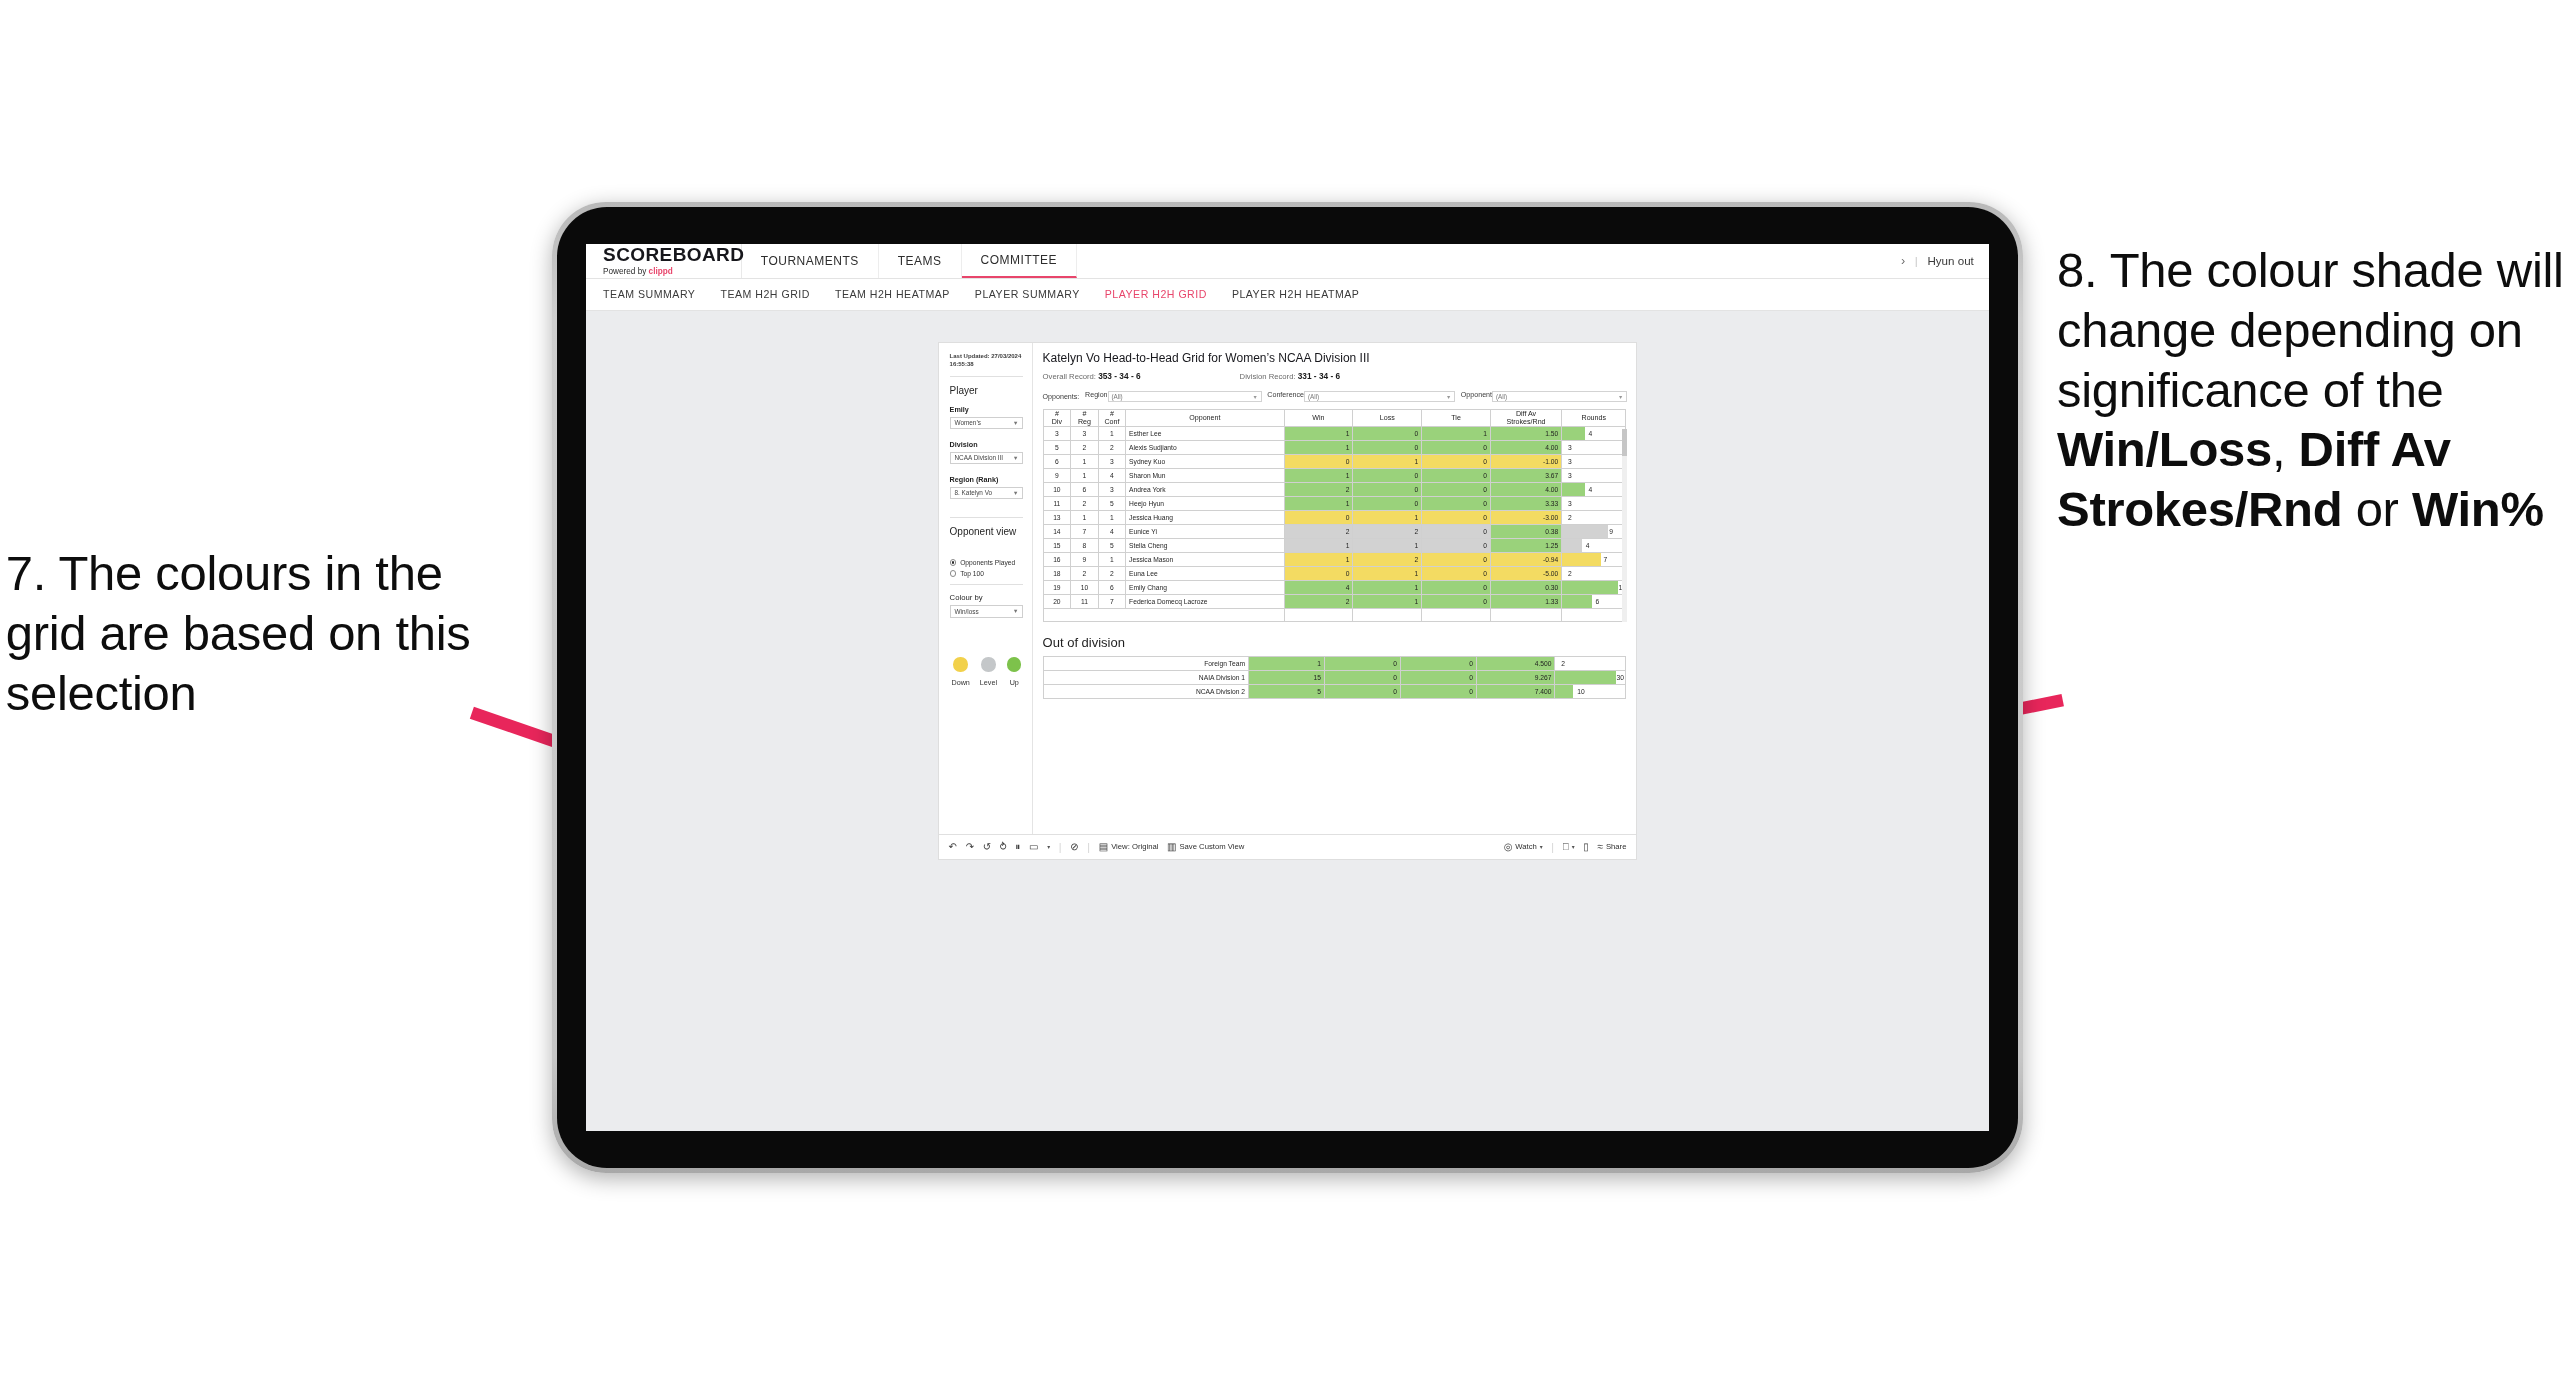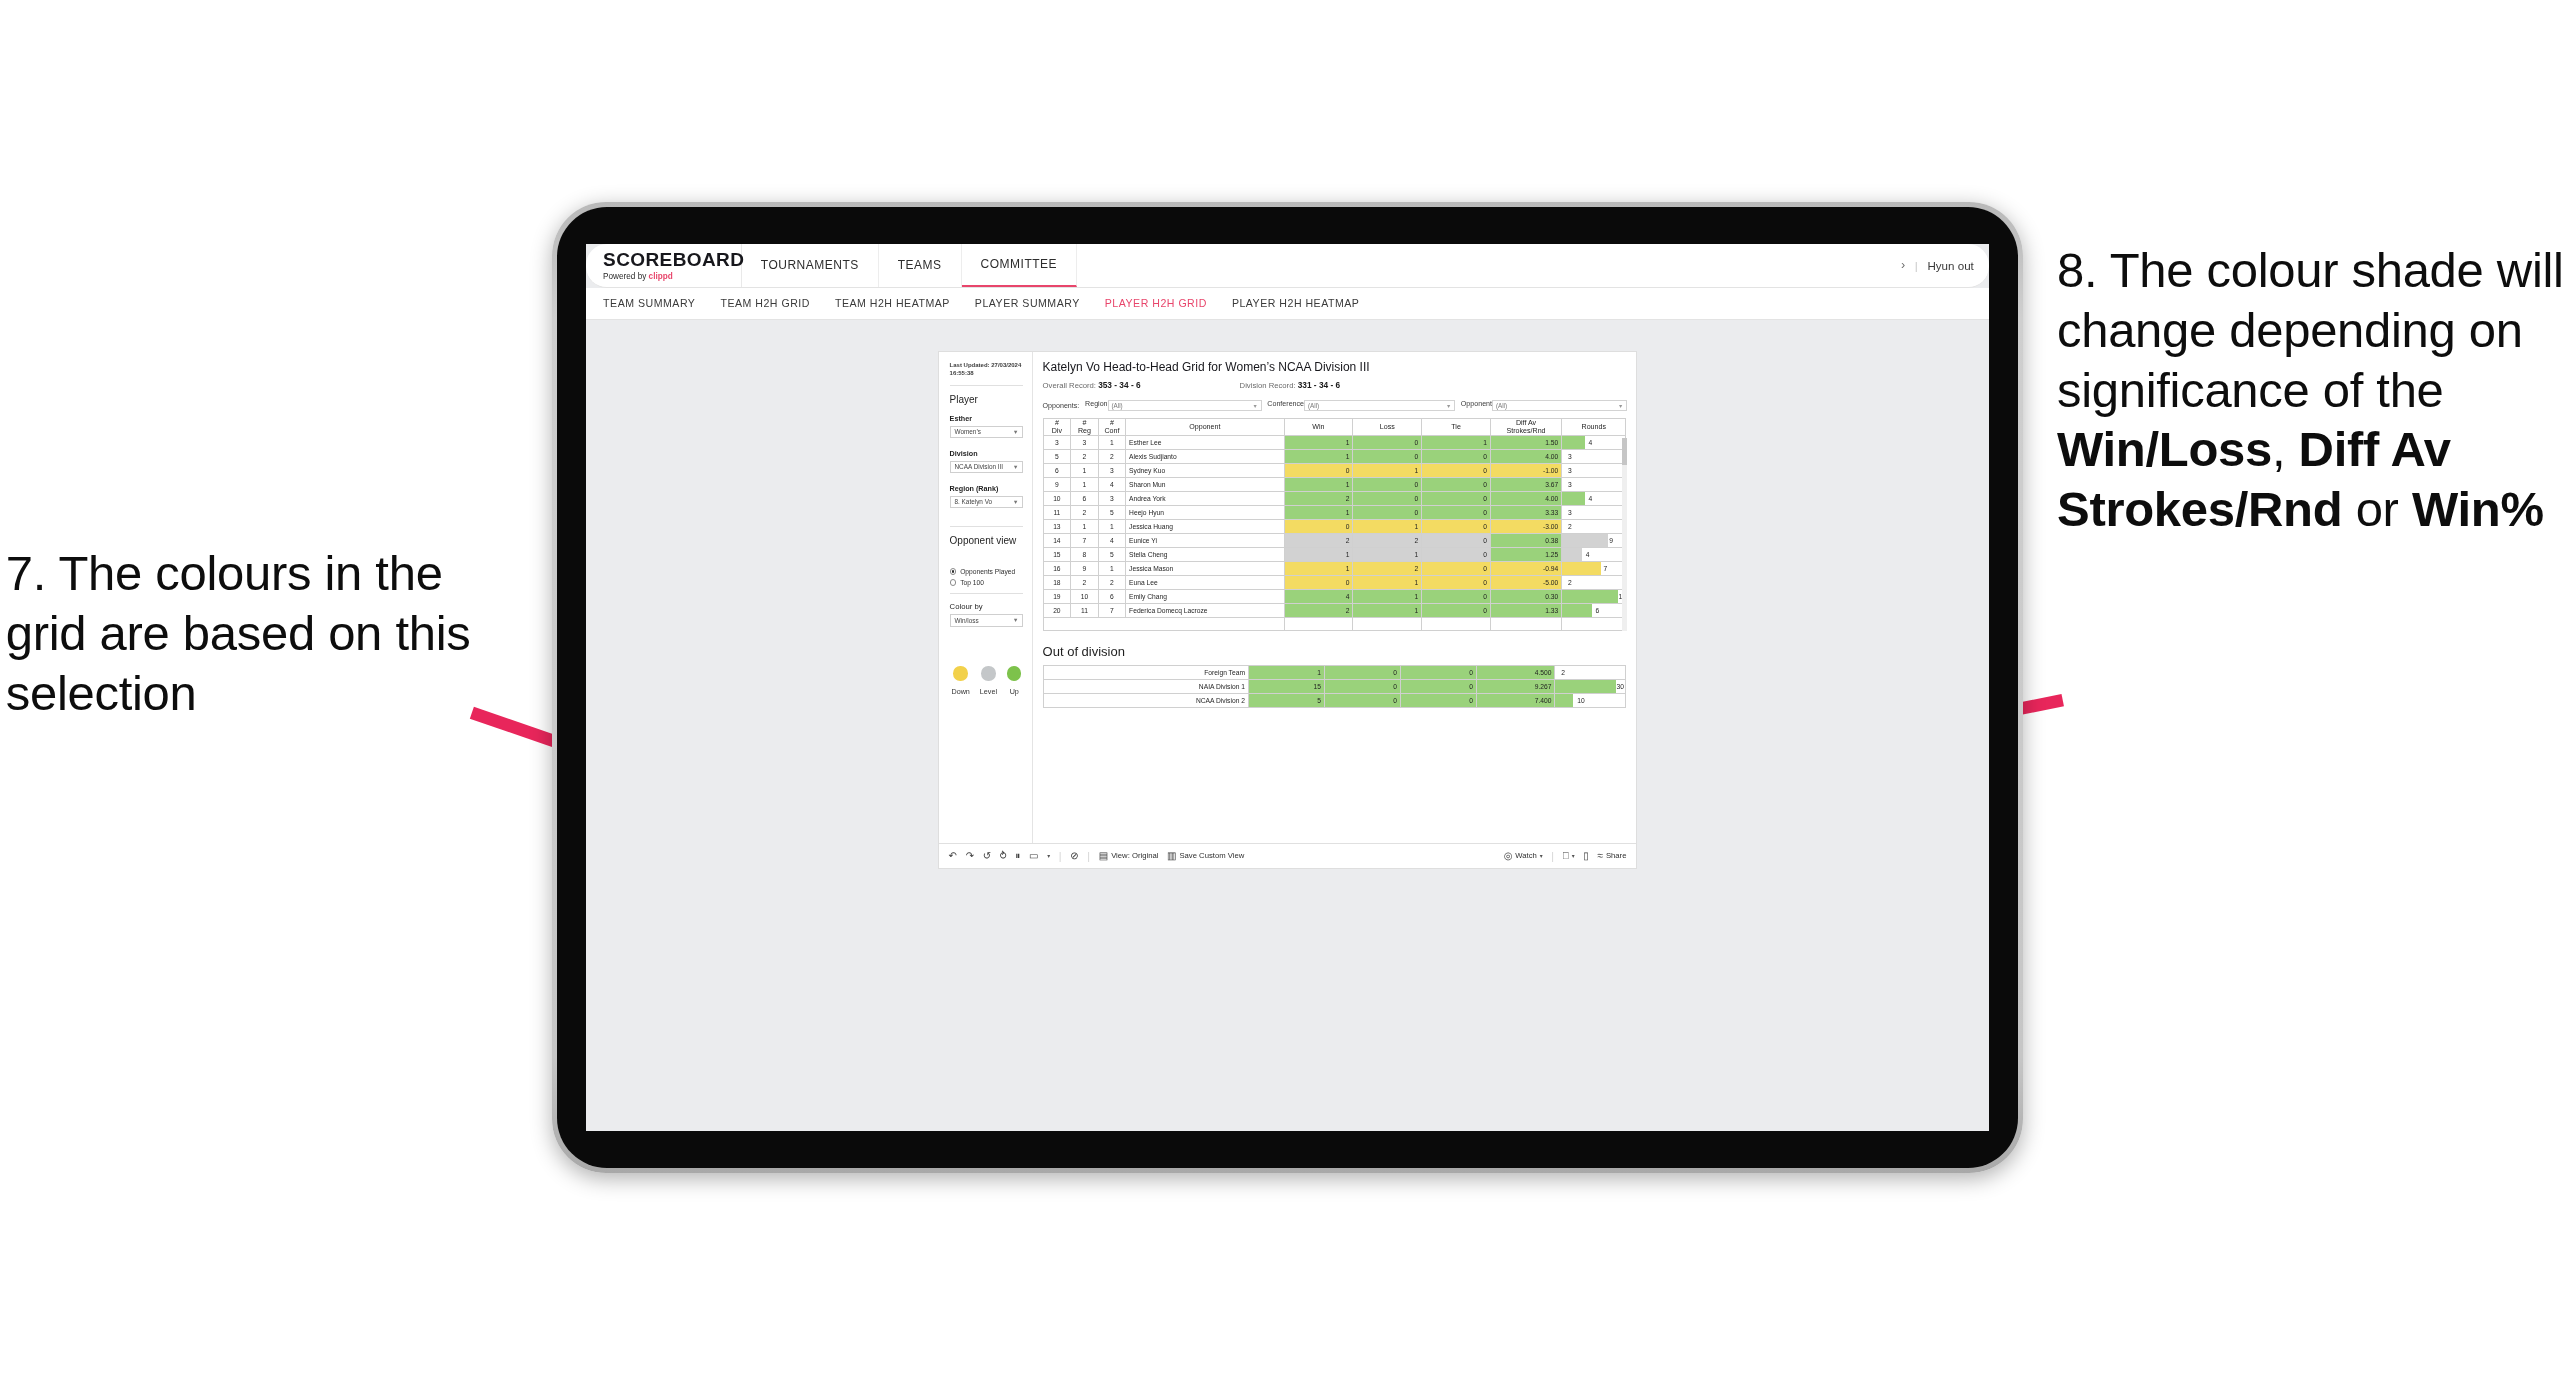--- a/index.html
+++ b/index.html
@@ -42,24 +42,23 @@
   }
   .screen {
     width: 100%; height: 100%;
     background: #ebecee;
     overflow: hidden;
     position: relative;
   }
 
   
   .appbar {
-    height: 44px; background: #fff;
+    height: 35px; background: #fff;
     display: flex; align-items: stretch;
     border-bottom: 1px solid #e3e3e3;
-    border-radius: 21px;
   }
   .brand {
     width: 156px; padding-left: 17.3px;
     display: flex; flex-direction: column; justify-content: center;
     border-right: 1px solid #e9e9e9;
   }
   .brand-title {
     font-size: 19px; font-weight: 700; letter-spacing: 0.4px;
     color: #17171c; font-family: "Liberation Sans", sans-serif;
     line-height: 1;
@@ -244,21 +243,21 @@
         <div class="workspace">
           <div class="viz">
             <div class="viz-body">
 
               <div class="side">
                 <div class="last-upd">Last Updated: 27/03/2024 16:55:38</div>
                 <hr>
                 <div class="side-h">Player</div>
 
                 <div class="fld">
-                  <div class="fld-lab">Esther</div>
+                  <div class="fld-lab">Emily</div>
                   <div class="sel">
                     <span>Women’s</span>
                     <span class="caret">▼</span>
                   </div>
                 </div>
 
                 <div class="fld">
                   <div class="fld-lab">Division</div>
                   <div class="sel">
                     <span>NCAA Division III</span>

